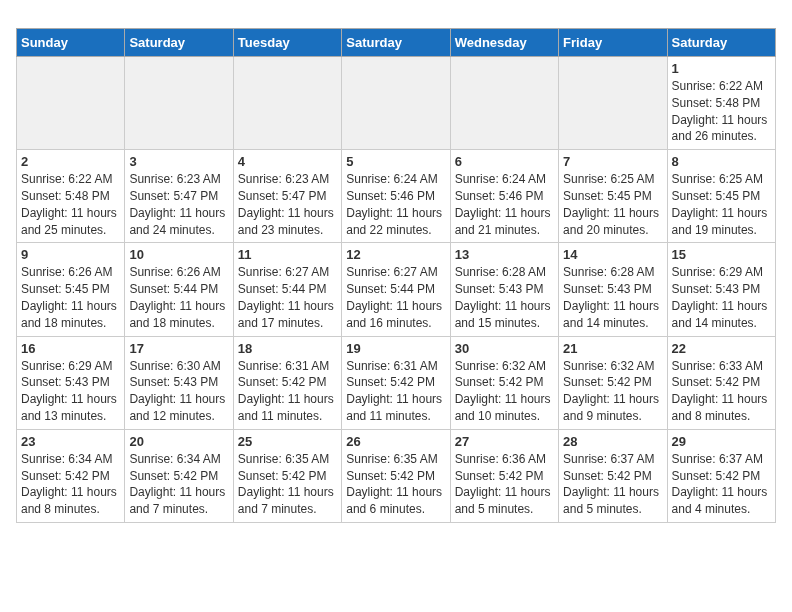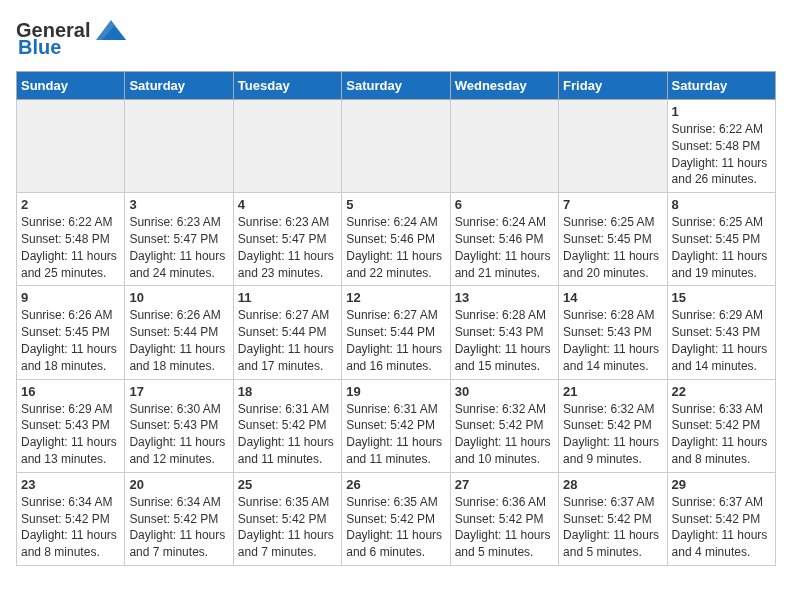--- a/index.html
+++ b/index.html
@@ -72,30 +72,20 @@
       color: #333;
     }
     .last-row td {
       height: 70px;
     }
   </style>
 </head>
 <body>
 
 <div class="header">
-  <div class="logo">
-    <div style="display:flex;align-items:center;">
-      <span style="font-size:20px;font-weight:bold;color:#333;">General</span>
-      <svg width="38" height="28" viewBox="0 0 38 28" style="margin-left:2px;">
-        <polygon points="4,24 19,4 34,24" fill="#1a6fbe" opacity="0.85"></polygon>
-        <polygon points="10,24 22,10 34,24" fill="#1a6fbe"></polygon>
-      </svg>
-    </div>
-    <span style="font-size:20px;font-weight:bold;color:#1a6fbe;margin-top:-8px;margin-left:2px;">Blue</span>
-  </div>
 </div>
 
 <table class="calendar">
   <thead>
     <tr>
     <th>Sunday</th>
         <th>Saturday</th>
         <th>Tuesday</th>
         <th>Saturday</th>
         <th>Wednesday</th>

